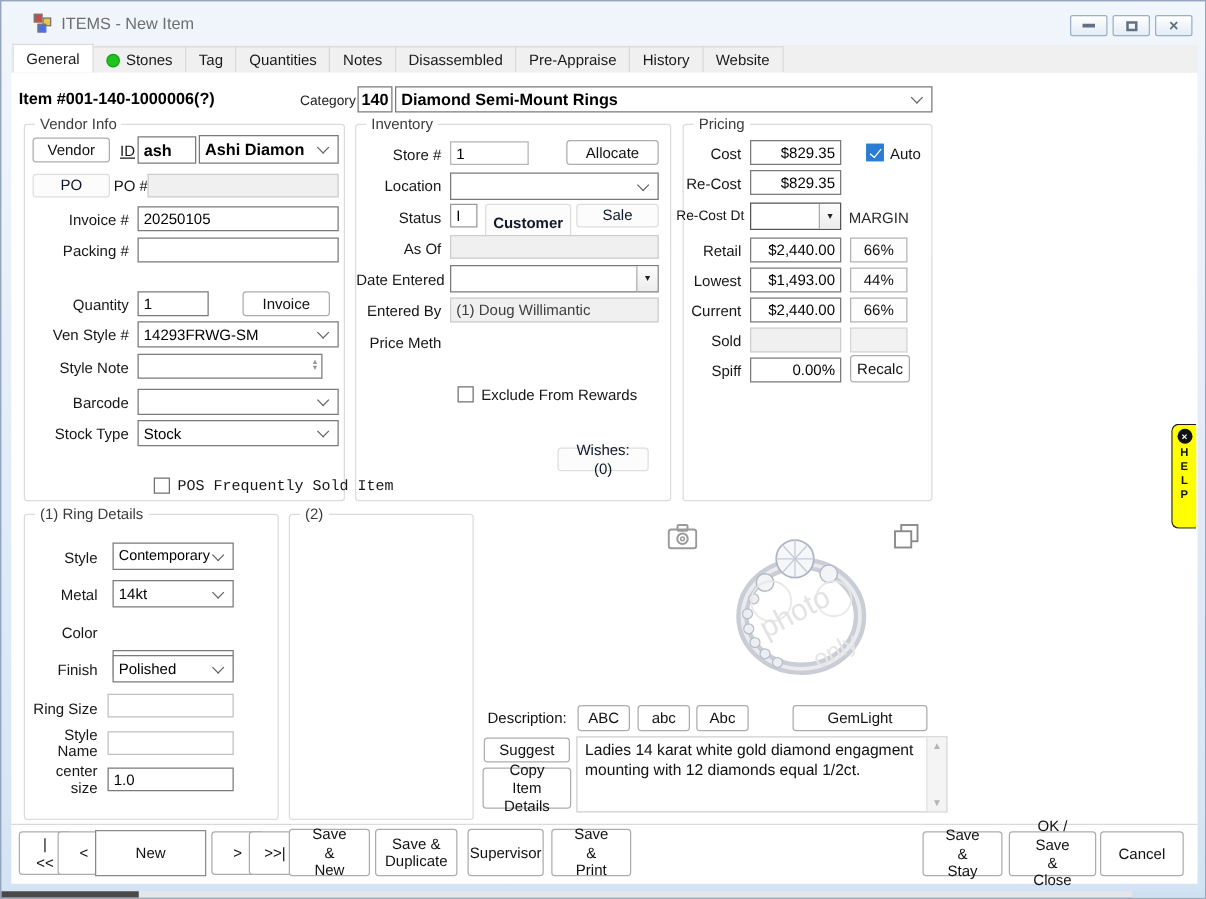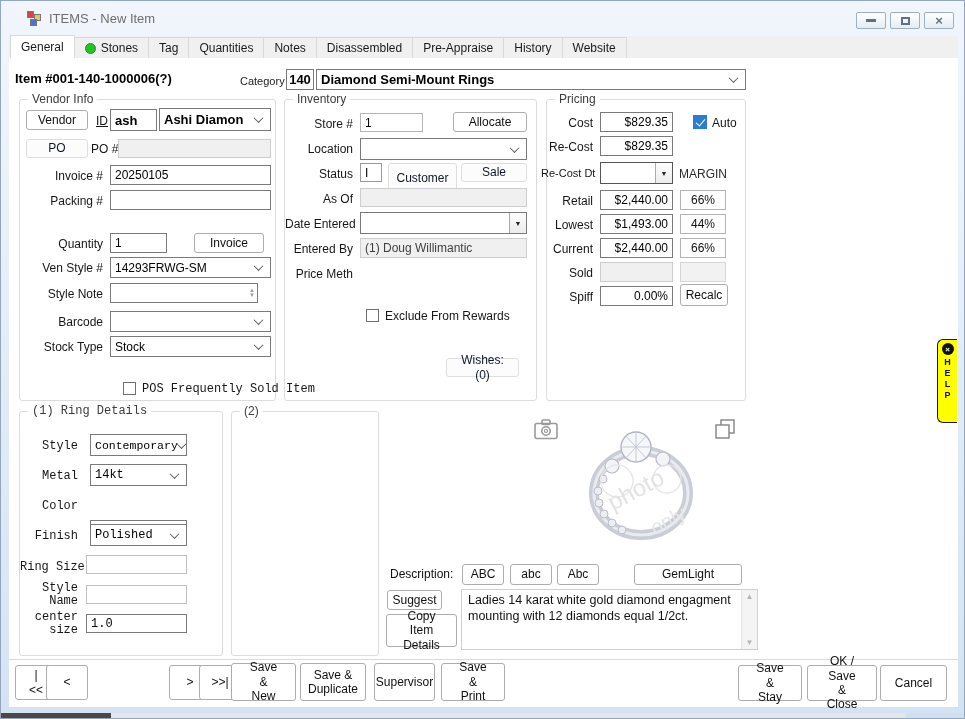--- a/index.html
+++ b/index.html
@@ -227,21 +227,21 @@
     <div class="lb" style="left:0;top:42px;width:72px;">Location</div>
     <div class="txt" style="left:75px;top:38px;width:167px;height:22px;">
         <span></span>
         <span class="chev"></span>
       </div>
 
     <div class="lb" style="left:0;top:67px;width:72px;">Status</div>
     <div class="txt" style="left:75px;top:63px;width:22px;height:19px;border-color:#9a9a9a;">
         <span>I</span>
       </div>
-    <div class="btn dis" style="left:103px;top:63px;width:69px;height:30px;">
+    <div class="btn dis" style="left:103px;top:63px;width:69px;height:30px;font-weight:bold;">
         <span>Customer</span>
       </div>
     <div class="btn dis" style="left:176px;top:63px;width:66px;height:19px;">
         <span>Sale</span>
       </div>
 
     <div class="lb" style="left:0;top:92px;width:72px;">As Of</div>
     <div class="txt dis" style="left:75px;top:88px;width:167px;height:19px;">
         <span></span>
       </div>
@@ -325,21 +325,21 @@
 
     <div class="lb" style="left:0;top:190px;width:50px;">Spiff</div>
     <div class="txt rt" style="left:53px;top:186px;width:73px;height:20px;">
         <span>0.00%</span>
       </div>
     <div class="btn" style="left:133px;top:184px;width:48px;height:22px;">
         <span>Recalc</span>
       </div>
   </div>
 
-  <div class="gb" style="left:18px;top:410px;width:204px;height:245px;font-family:Liberation Mono, monospace;">
+  <div class="gb" style="left:18px;top:410px;width:204px;height:245px;">
     <div class="gb-t">(1) Ring Details</div>
 
     <div class="lb" style="left:0;top:27px;width:62px;">Style</div>
     <div class="txt" style="left:70px;top:22px;width:97px;height:22px;font-size:11.5px;">
         <span>Contemporary</span>
         <span class="chev"></span>
       </div>
 
     <div class="lb" style="left:0;top:57px;width:62px;">Metal</div>
     <div class="txt" style="left:70px;top:52px;width:97px;height:22px;">
@@ -435,21 +435,21 @@
   <div class="btn" style="left:509px;top:563px;width:39px;height:21px;">
       <span>abc</span>
     </div>
   <div class="btn" style="left:556px;top:563px;width:39px;height:21px;">
       <span>Abc</span>
     </div>
   <div class="btn" style="left:633px;top:563px;width:108px;height:21px;">
       <span>GemLight</span>
     </div>
 
-  <div class="btn" style="left:386px;top:589px;width:55px;height:20px;text-align:center;">
+  <div class="btn" style="left:386px;top:589px;width:69px;height:20px;text-align:center;">
       <span>Suggest</span>
     </div>
   <div class="btn" style="left:385px;top:613px;width:71px;height:33px;">
       <span>Copy Item Details</span>
     </div>
 
   <div class="ta" style="left:460px;top:588px;width:297px;height:61px;">
     <div class="ta-text">Ladies 14 karat white gold diamond engagment mounting with 12 diamonds equal 1/2ct.</div>
     <div class="sb">
       <span>▲</span>
@@ -457,20 +457,23 @@
     </div>
   </div>
 
   <div class="footer-divider"></div>
   <div class="btn fbtn" style="left:14px;top:664px;width:27px;height:35px;">
       <span>|&lt;&lt;</span>
     </div>
   <div class="btn fbtn" style="left:45px;top:664px;width:26px;height:35px;">
       <span>&lt;</span>
     </div>
+  <div class="btn fbtn" style="left:75px;top:663px;width:89px;height:37px;border-color:#8a8a8a;border-radius:0;">
+      <span>New</span>
+    </div>
   <div class="btn fbtn" style="left:168px;top:664px;width:26px;height:35px;">
       <span>&gt;</span>
     </div>
   <div class="btn fbtn" style="left:198px;top:664px;width:26px;height:35px;">
       <span>&gt;&gt;|</span>
     </div>
   <div class="btn fbtn" style="left:230px;top:662px;width:65px;height:38px;">
       <span>Save &amp; New</span>
     </div>
   <div class="btn fbtn" style="left:299px;top:662px;width:66px;height:38px;">

